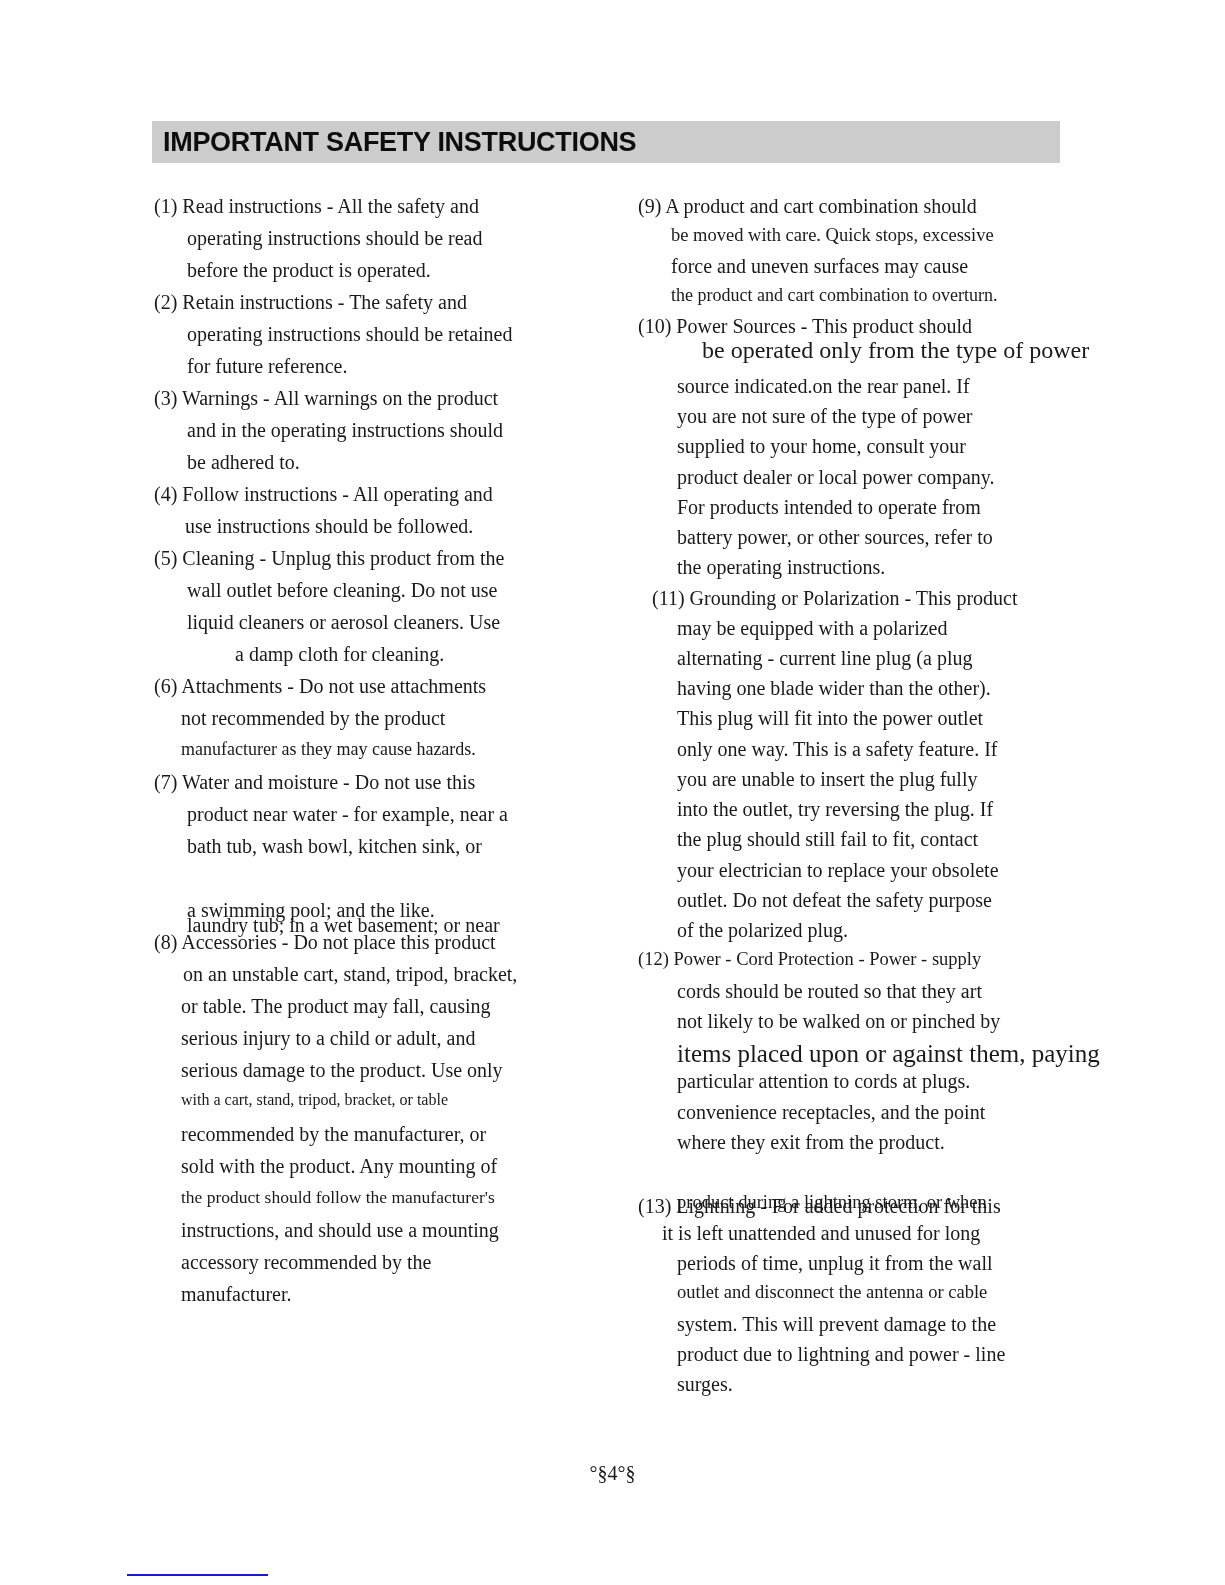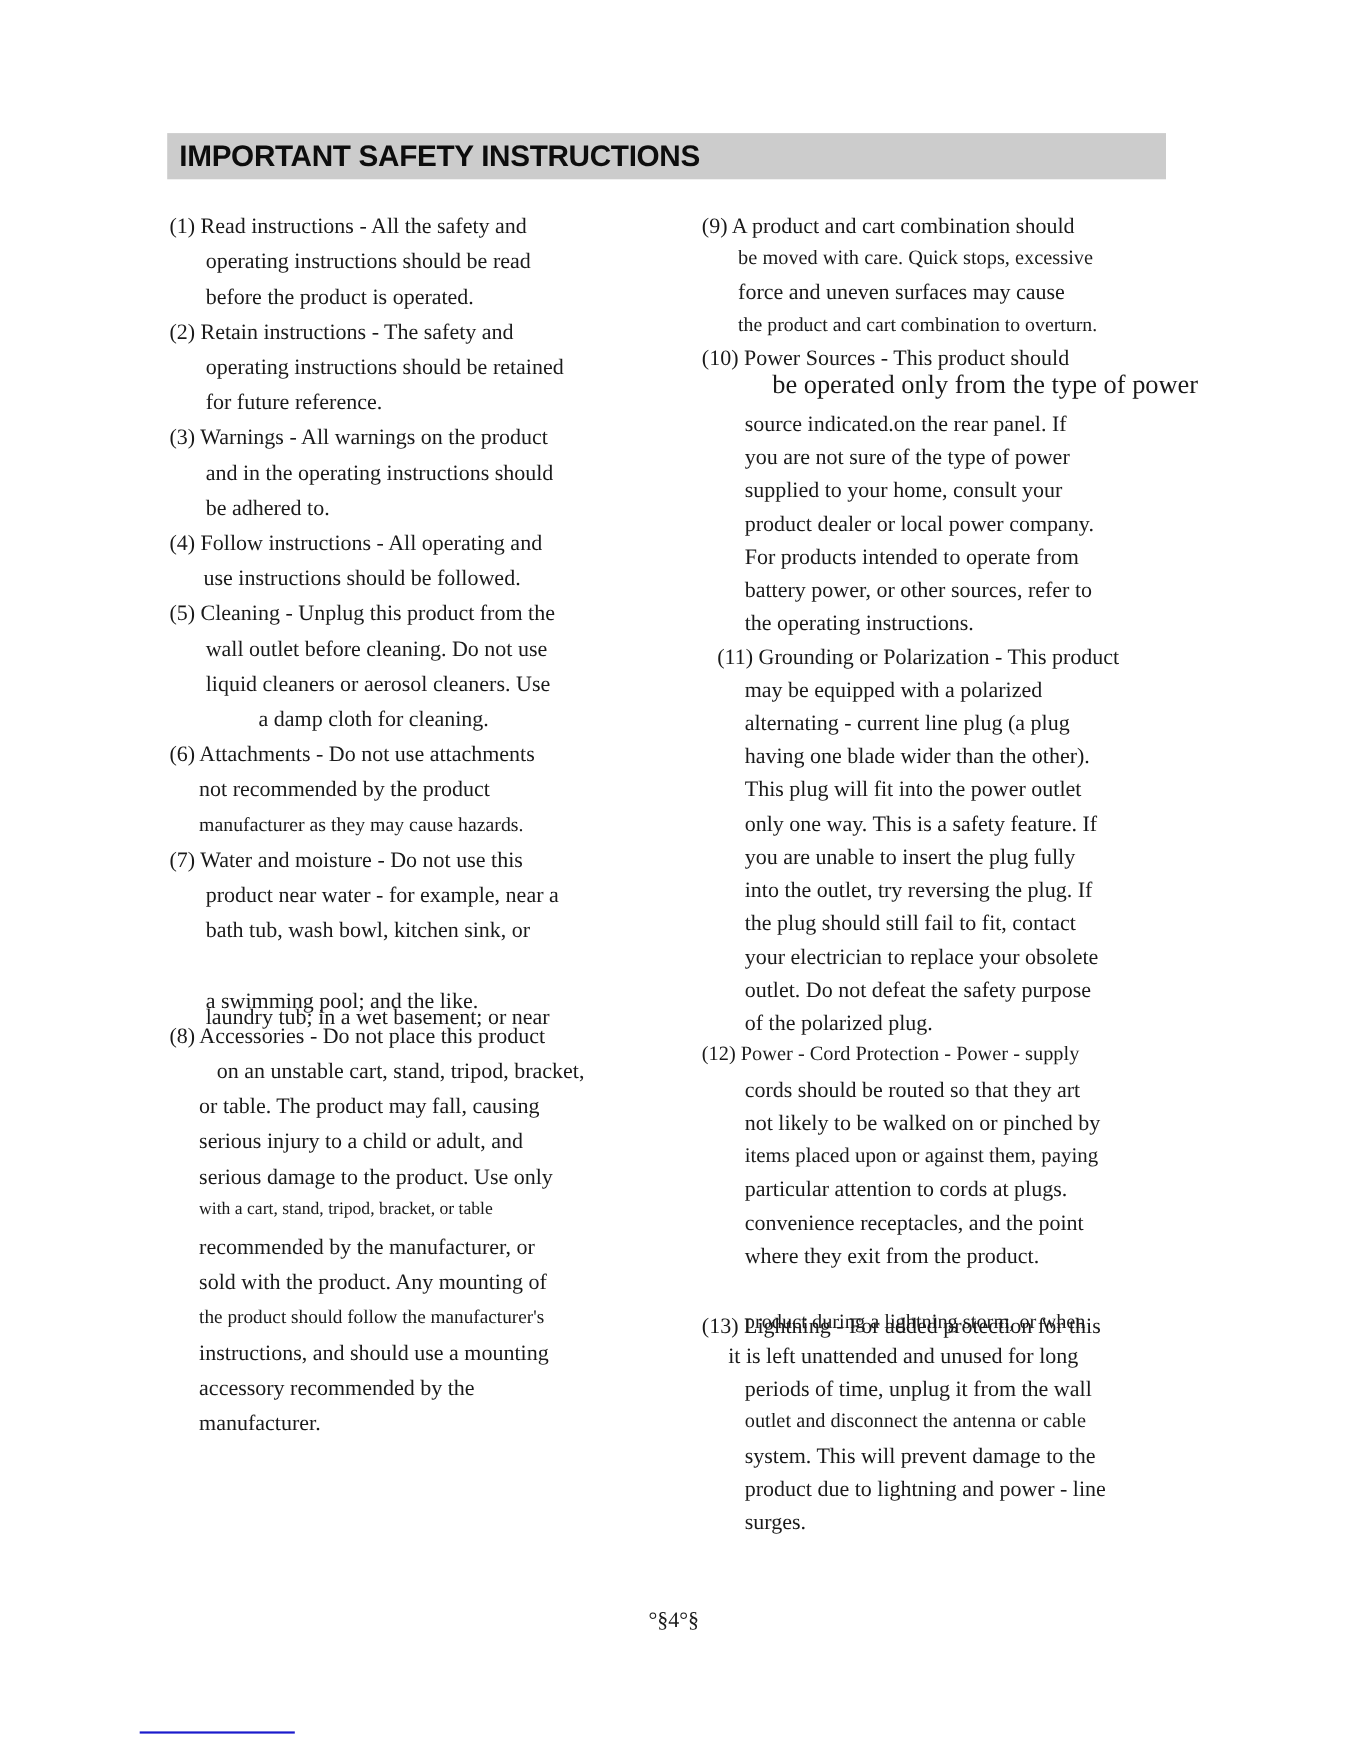--- a/index.html
+++ b/index.html
@@ -42,21 +42,21 @@
     <div class="line" style="top: 448px; left: 33px; font-size: 20px; margin-left: 48px;">a damp cloth for cleaning.</div>
     <div class="line" style="top: 480px; left: 0px; font-size: 20px; font-family: Liberation Serif, serif;">(6) Attachments - Do not use attachments</div>
     <div class="line" style="top: 512px; left: 27px; font-size: 20px;">not recommended by the product</div>
     <div class="line" style="top: 544px; left: 27px; font-size: 18px;">manufacturer as they may cause hazards.</div>
     <div class="line" style="top: 576px; left: 0px; font-size: 20px;">(7) Water and moisture - Do not use this</div>
     <div class="line" style="top: 608px; left: 33px; font-size: 20px;">product near water - for example, near a</div>
     <div class="line" style="top: 640px; left: 33px; font-size: 20px;">bath tub, wash bowl, kitchen sink, or</div>
     <div class="line" style="top: 672px; left: 33px; font-size: 20px; margin-top: 47px;">laundry tub; in a wet basement; or near</div>
     <div class="line" style="top: 704px; left: 33px; font-size: 20px;">a swimming pool; and the like.</div>
     <div class="line" style="top: 736px; left: 0px; font-size: 20px;">(8) Accessories - Do not place this product</div>
-    <div class="line" style="top: 768px; left: 43px; font-size: 20px; text-align: center;">on an unstable cart, stand, tripod, bracket,</div>
+    <div class="line" style="top: 768px; left: 29px; font-size: 20px; text-align: center;">on an unstable cart, stand, tripod, bracket,</div>
     <div class="line" style="top: 800px; left: 27px; font-size: 20px;">or table. The product may fall, causing</div>
     <div class="line" style="top: 832px; left: 27px; font-size: 20px;">serious injury to a child or adult, and</div>
     <div class="line" style="top: 864px; left: 27px; font-size: 20px;">serious damage to the product. Use only</div>
     <div class="line" style="top: 896px; left: 27px; font-size: 16px;">with a cart, stand, tripod, bracket, or table</div>
     <div class="line" style="top: 928px; left: 27px; font-size: 20px;">recommended by the manufacturer, or</div>
     <div class="line" style="top: 960px; left: 27px; font-size: 20px;">sold with the product. Any mounting of</div>
     <div class="line" style="top: 992px; left: 27px; font-size: 17.5px;">the product should follow the manufacturer's</div>
     <div class="line" style="top: 1024px; left: 27px; font-size: 20px;">instructions, and should use a mounting</div>
     <div class="line" style="top: 1056px; left: 27px; font-size: 20px;">accessory recommended by the</div>
     <div class="line" style="top: 1088px; left: 27px; font-size: 20px;">manufacturer.</div>
@@ -83,21 +83,21 @@
     <div class="line" style="top: 543px; left: 39px; font-size: 20px;">only one way. This is a safety feature. If</div>
     <div class="line" style="top: 573px; left: 39px; font-size: 20px;">you are unable to insert the plug fully</div>
     <div class="line" style="top: 603px; left: 39px; font-size: 20px;">into the outlet, try reversing the plug. If</div>
     <div class="line" style="top: 633px; left: 39px; font-size: 20px;">the plug should still fail to fit, contact</div>
     <div class="line" style="top: 664px; left: 39px; font-size: 20px;">your electrician to replace your obsolete</div>
     <div class="line" style="top: 694px; left: 39px; font-size: 20px;">outlet. Do not defeat the safety purpose</div>
     <div class="line" style="top: 724px; left: 39px; font-size: 20px;">of the polarized plug.</div>
     <div class="line" style="top: 754px; left: 0px; font-size: 18.5px;">(12) Power - Cord Protection - Power - supply</div>
     <div class="line" style="top: 785px; left: 39px; font-size: 20px;">cords should be routed so that they art</div>
     <div class="line" style="top: 815px; left: 39px; font-size: 20px;">not likely to be walked on or pinched by</div>
-    <div class="line" style="top: 845px; left: 39px; font-size: 19px;">items placed upon or against them, paying</div>
+    <div class="line" style="top: 845px; left: 39px; font-size: 25px;">items placed upon or against them, paying</div>
     <div class="line" style="top: 875px; left: 39px; font-size: 20px;">particular attention to cords at plugs.</div>
     <div class="line" style="top: 906px; left: 39px; font-size: 20px;">convenience receptacles, and the point</div>
     <div class="line" style="top: 936px; left: 39px; font-size: 20px;">where they exit from the product.</div>
     <div class="line" style="top: 1000px; left: 0px; font-size: 20px;">(13) Lightning - For added protection for this</div>
     <div class="line" style="top: 997px; left: 39px; font-size: 18.5px;">product during a lightning storm, or when</div>
     <div class="line" style="top: 1027px; left: 24px; font-size: 20px;">it is left unattended and unused for long</div>
     <div class="line" style="top: 1057px; left: 39px; font-size: 20px;">periods of time, unplug it from the wall</div>
     <div class="line" style="top: 1087px; left: 39px; font-size: 18.5px;">outlet and disconnect the antenna or cable</div>
     <div class="line" style="top: 1118px; left: 39px; font-size: 20px;">system. This will prevent damage to the</div>
     <div class="line" style="top: 1148px; left: 39px; font-size: 20px;">product due to lightning and power - line</div>

